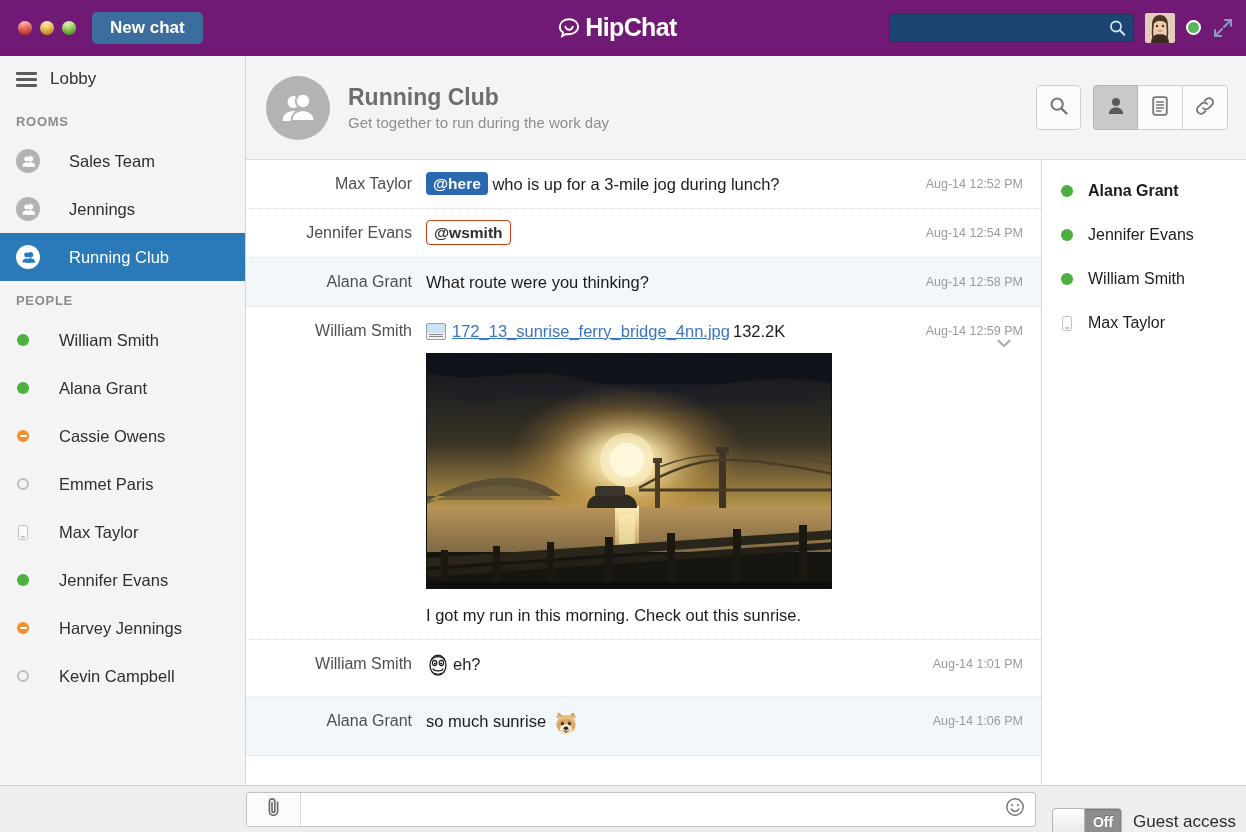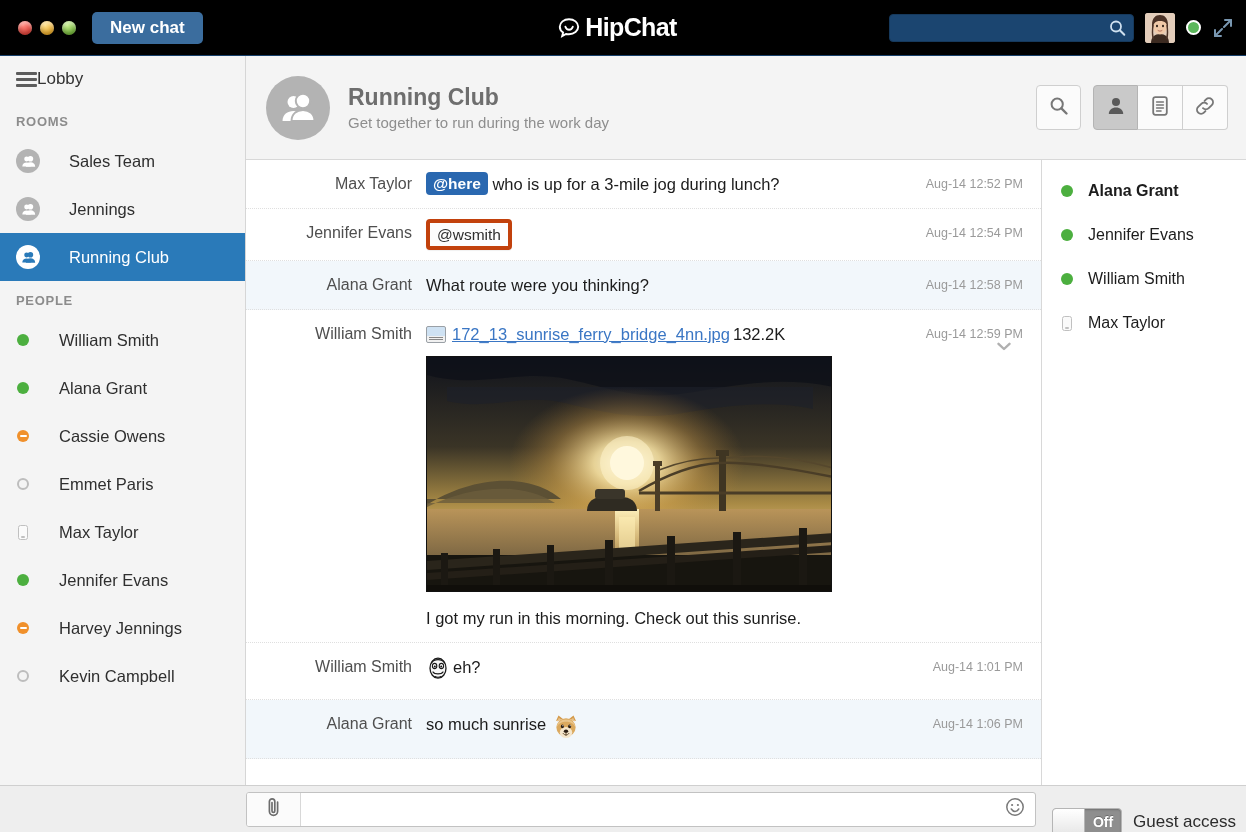--- a/index.html
+++ b/index.html
@@ -13,21 +13,21 @@
   .app {
     position: relative;
     width: 1246px; height: 832px;
     display: flex; flex-direction: column;
     overflow: hidden;
   }
 
   
   .titlebar {
     height: 56px; flex: 0 0 56px;
-    background: #000000;
+    background: #701a75;
     display: flex; align-items: center;
     position: relative;
     border-bottom: 1px solid #17406b;
   }
   .traffic { display: flex; align-items: center; gap: 8px; padding-left: 18px; }
   .light {
     width: 14px; height: 14px; border-radius: 50%;
     box-shadow: inset 0 -3px 4px rgba(0,0,0,.22), inset 0 3px 3px rgba(255,255,255,.45);
   }
   .light.red    { background: radial-gradient(circle at 38% 30%, #ff8a80, #e0443b 70%); }
@@ -93,21 +93,21 @@
   
   .sidebar {
     width: 246px; flex: 0 0 246px;
     background: #f4f4f4;
     border-right: 1px solid #d6d6d6;
     display: flex; flex-direction: column;
     overflow: hidden;
   }
   .lobby-row {
     height: 46px; display: flex; align-items: center;
-    padding-left: 16px; cursor: pointer;
+    padding-left: 16px; gap: 13px; cursor: pointer;
   }
   .hamburger { display: flex; flex-direction: column; gap: 3px; }
   .hamburger span { display: block; width: 21px; height: 3px; background: #5c5c5c; border-radius: 1px; }
   .lobby-label { font-size: 17px; color: #333; }
 
   .section-head {
     font-size: 13px; font-weight: bold; color: #8c8c8c;
     letter-spacing: .7px;
     padding: 12px 0 8px 16px;
   }
@@ -213,21 +213,21 @@
   }
   .mention {
     display: inline-block;
     background: #2a68b0; color: #fff;
     border-radius: 4px; padding: 1px 7px;
     font-size: 15.5px; font-weight: bold;
     line-height: 21px; vertical-align: 1px;
   }
   .mention.plain {
     background: #fdfdfd; color: #2f2f2f;
-    border: 4px solid #c2410c; font-weight: normal;
+    border: 1px solid #c2410c; font-weight: bold;
     box-shadow: 0 1px 1px rgba(0,0,0,.06);
   }
   .file-ico {
     display: inline-block; vertical-align: -3px;
     width: 20px; height: 17px; margin-right: 6px;
     border: 1px solid #9aa0a6; border-radius: 2px;
     background: linear-gradient(#cfe2f3 0 62%, #f1f1f1 62% 100%);
     position: relative;
   }
   .file-ico::after {

